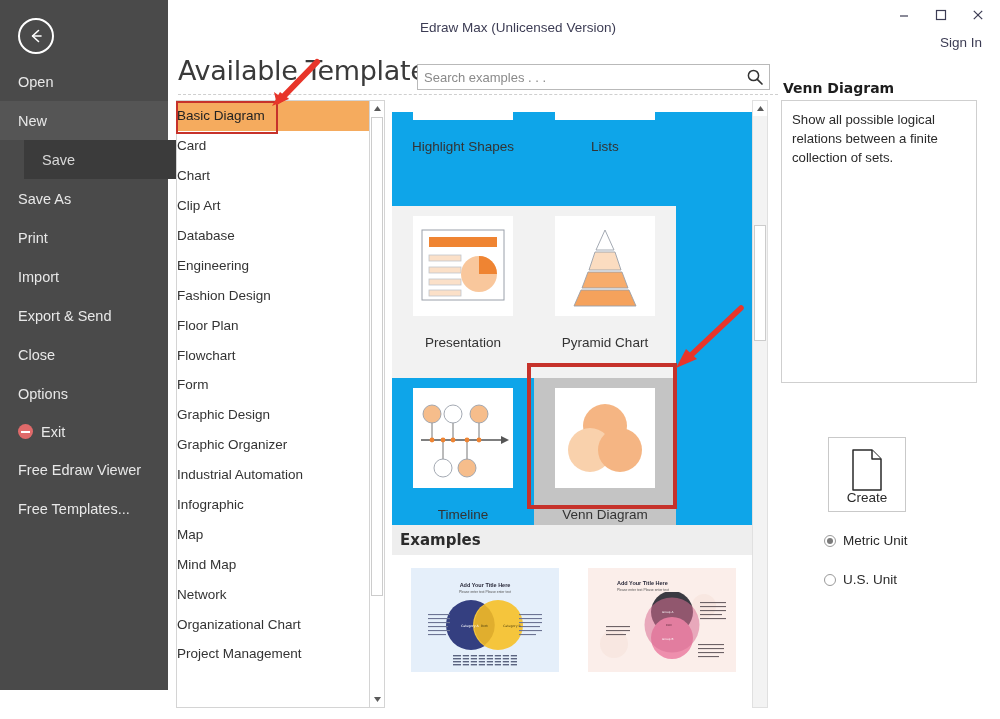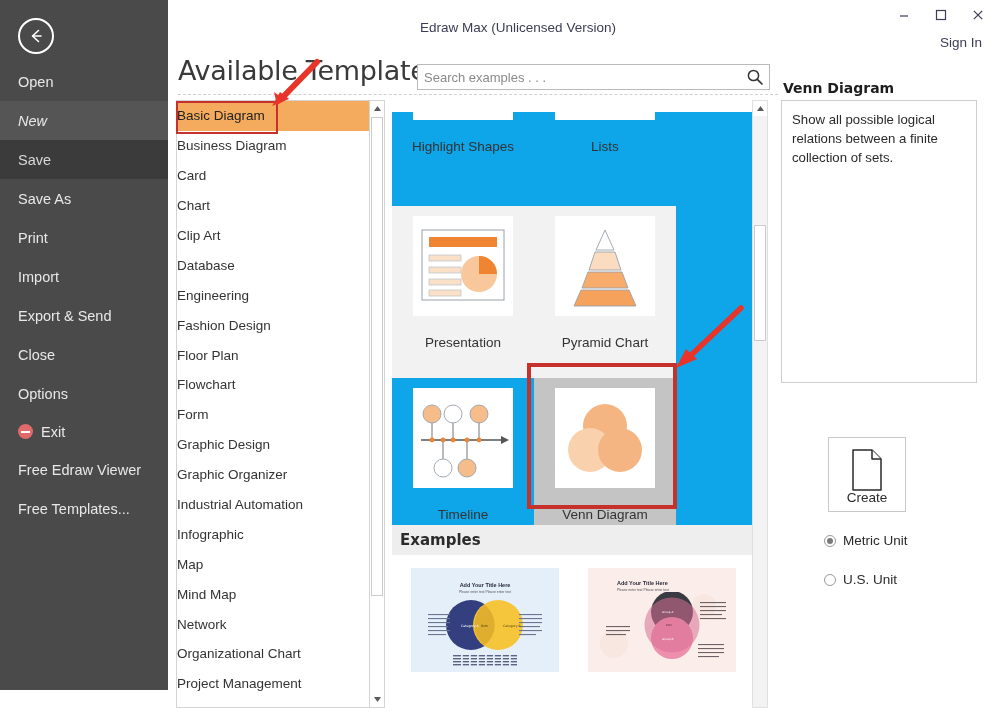--- a/index.html
+++ b/index.html
@@ -34,22 +34,22 @@
   .side-item {
     position: absolute; left: 0;
     width: 168px; height: 39px;
     display: flex; align-items: center;
     padding-left: 18px;
     color: #e8e8e8;
     font-size: 14.5px;
     cursor: pointer;
     white-space: nowrap;
   }
-  .side-item.sel { background: #3b3b3b; color: #d8d8d8; }
-  .side-item.hov { background: #555555; font-style: italic; }
+  .side-item.sel { background: #3b3b3b; color: #d8d8d8; margin-left: 24px; }
+  .side-item.hov { background: #555555; }
   .exit-dot {
     width: 15px; height: 15px; border-radius: 50%;
     background: #e06a6a; margin-right: 8px;
     display: inline-flex; align-items: center; justify-content: center;
     flex: none;
   }
   .exit-dot i {
     display: block; width: 9px; height: 2px; background: #ffffff;
   }
 
@@ -377,23 +377,20 @@
         <circle cx="7.5" cy="7.5" r="5.1" fill="none" stroke="#333" stroke-width="1.5"></circle>
         <line x1="11.3" y1="11.3" x2="16" y2="16" stroke="#333" stroke-width="1.7" stroke-linecap="round"></line>
       </svg>
     </div>
   </div>
   <div id="hdr-rule"></div>
 
   <div id="cat-panel">
     <div class="cat-item active">
         <span>Basic Diagram</span>
-      </div>
-    <div class="cat-item">
-        <span>Business Diagram</span>
       </div>
     <div class="cat-item">
         <span>Card</span>
       </div>
     <div class="cat-item">
         <span>Chart</span>
       </div>
     <div class="cat-item">
         <span>Clip Art</span>
       </div>

